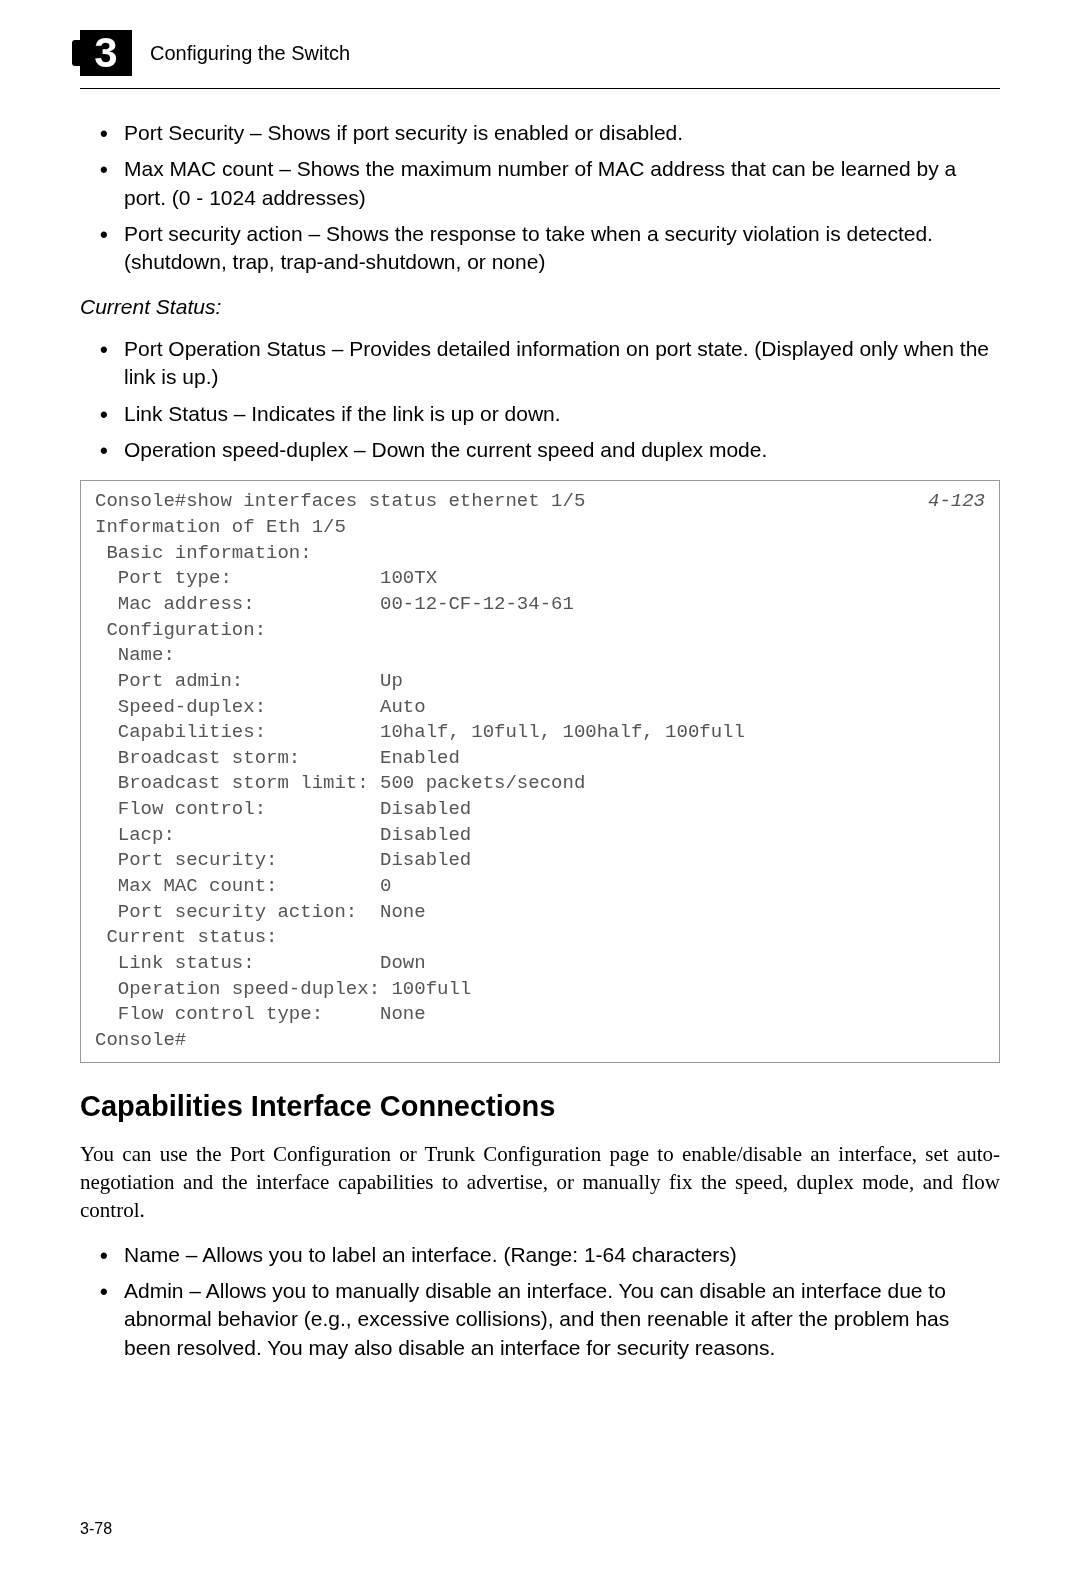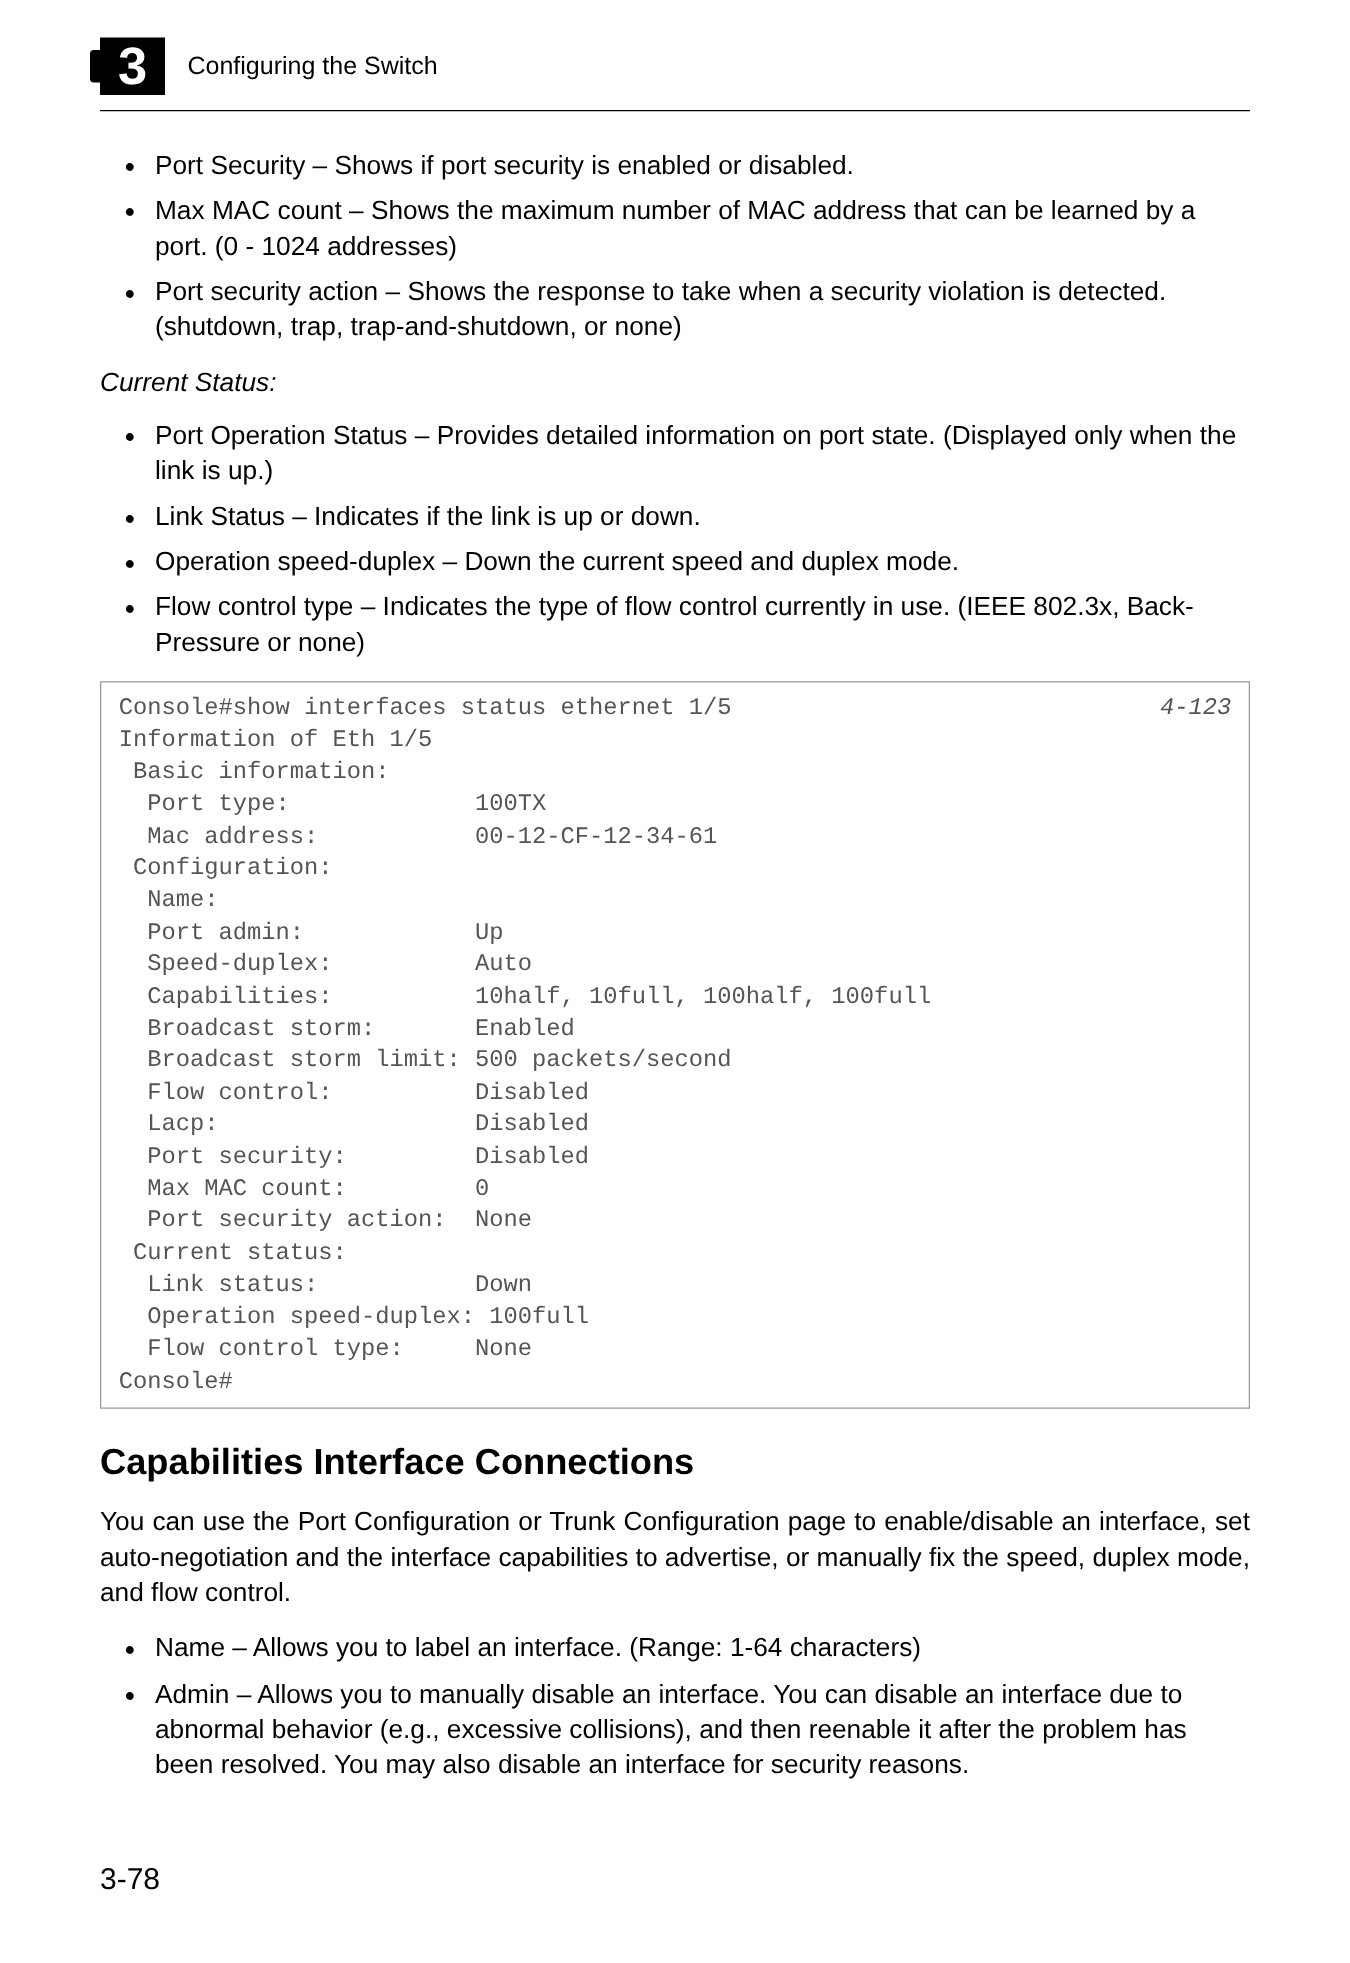--- a/index.html
+++ b/index.html
@@ -96,31 +96,32 @@
       font-style: italic;
     }
     h2.section-heading {
       font-size: 29px;
       font-weight: bold;
       margin: 20px 0 14px 0;
     }
     .para {
       margin-bottom: 16px;
       text-align: justify;
+      font-family: Liberation Serif, serif;
     }
     .sub-heading {
       font-weight: bold;
       font-size: 21px;
       margin: 12px 0 10px 0;
     }
     .page-num {
       position: absolute;
-      bottom: 52px;
+      bottom: 32px;
       left: 80px;
-      font-size: 24px;
+      font-size: 16px;
     }
   </style>
 </head>
 <body>
 
 <div class="header">
   <div class="chapter-icon">
     <div class="tab"></div>
     <span class="num">3</span>
   </div>
@@ -134,21 +135,20 @@
     <li><span class="bold">Max MAC count</span><span> – Shows the maximum number of MAC address that can be learned by a port. (0 - 1024 addresses)</span></li>
     <li><span class="bold">Port security action</span><span> – Shows the response to take when a security violation is detected. (shutdown, trap, trap-and-shutdown, or none)</span></li>
   </ul>
 
   <p class="current-status">Current Status:</p>
 
   <ul class="main-list">
     <li><span class="bold">Port Operation Status</span><span> – Provides detailed information on port state. (Displayed only when the link is up.)</span></li>
     <li><span class="bold">Link Status</span><span> – Indicates if the link is up or down.</span></li>
     <li><span class="bold">Operation speed-duplex</span><span> – Down the current speed and duplex mode.</span></li>
-    <li><span class="bold">Flow control type</span><span> – Indicates the type of flow control currently in use. (IEEE 802.3x, Back-Pressure or none)</span></li>
   </ul>
 
 
   <div class="code-block"><span class="code-ref">4-123</span><span>Console#show interfaces status ethernet 1/5
 Information of Eth 1/5
  Basic information:
   Port type:             100TX
   Mac address:           00-12-CF-12-34-61
  Configuration:
   Name:

